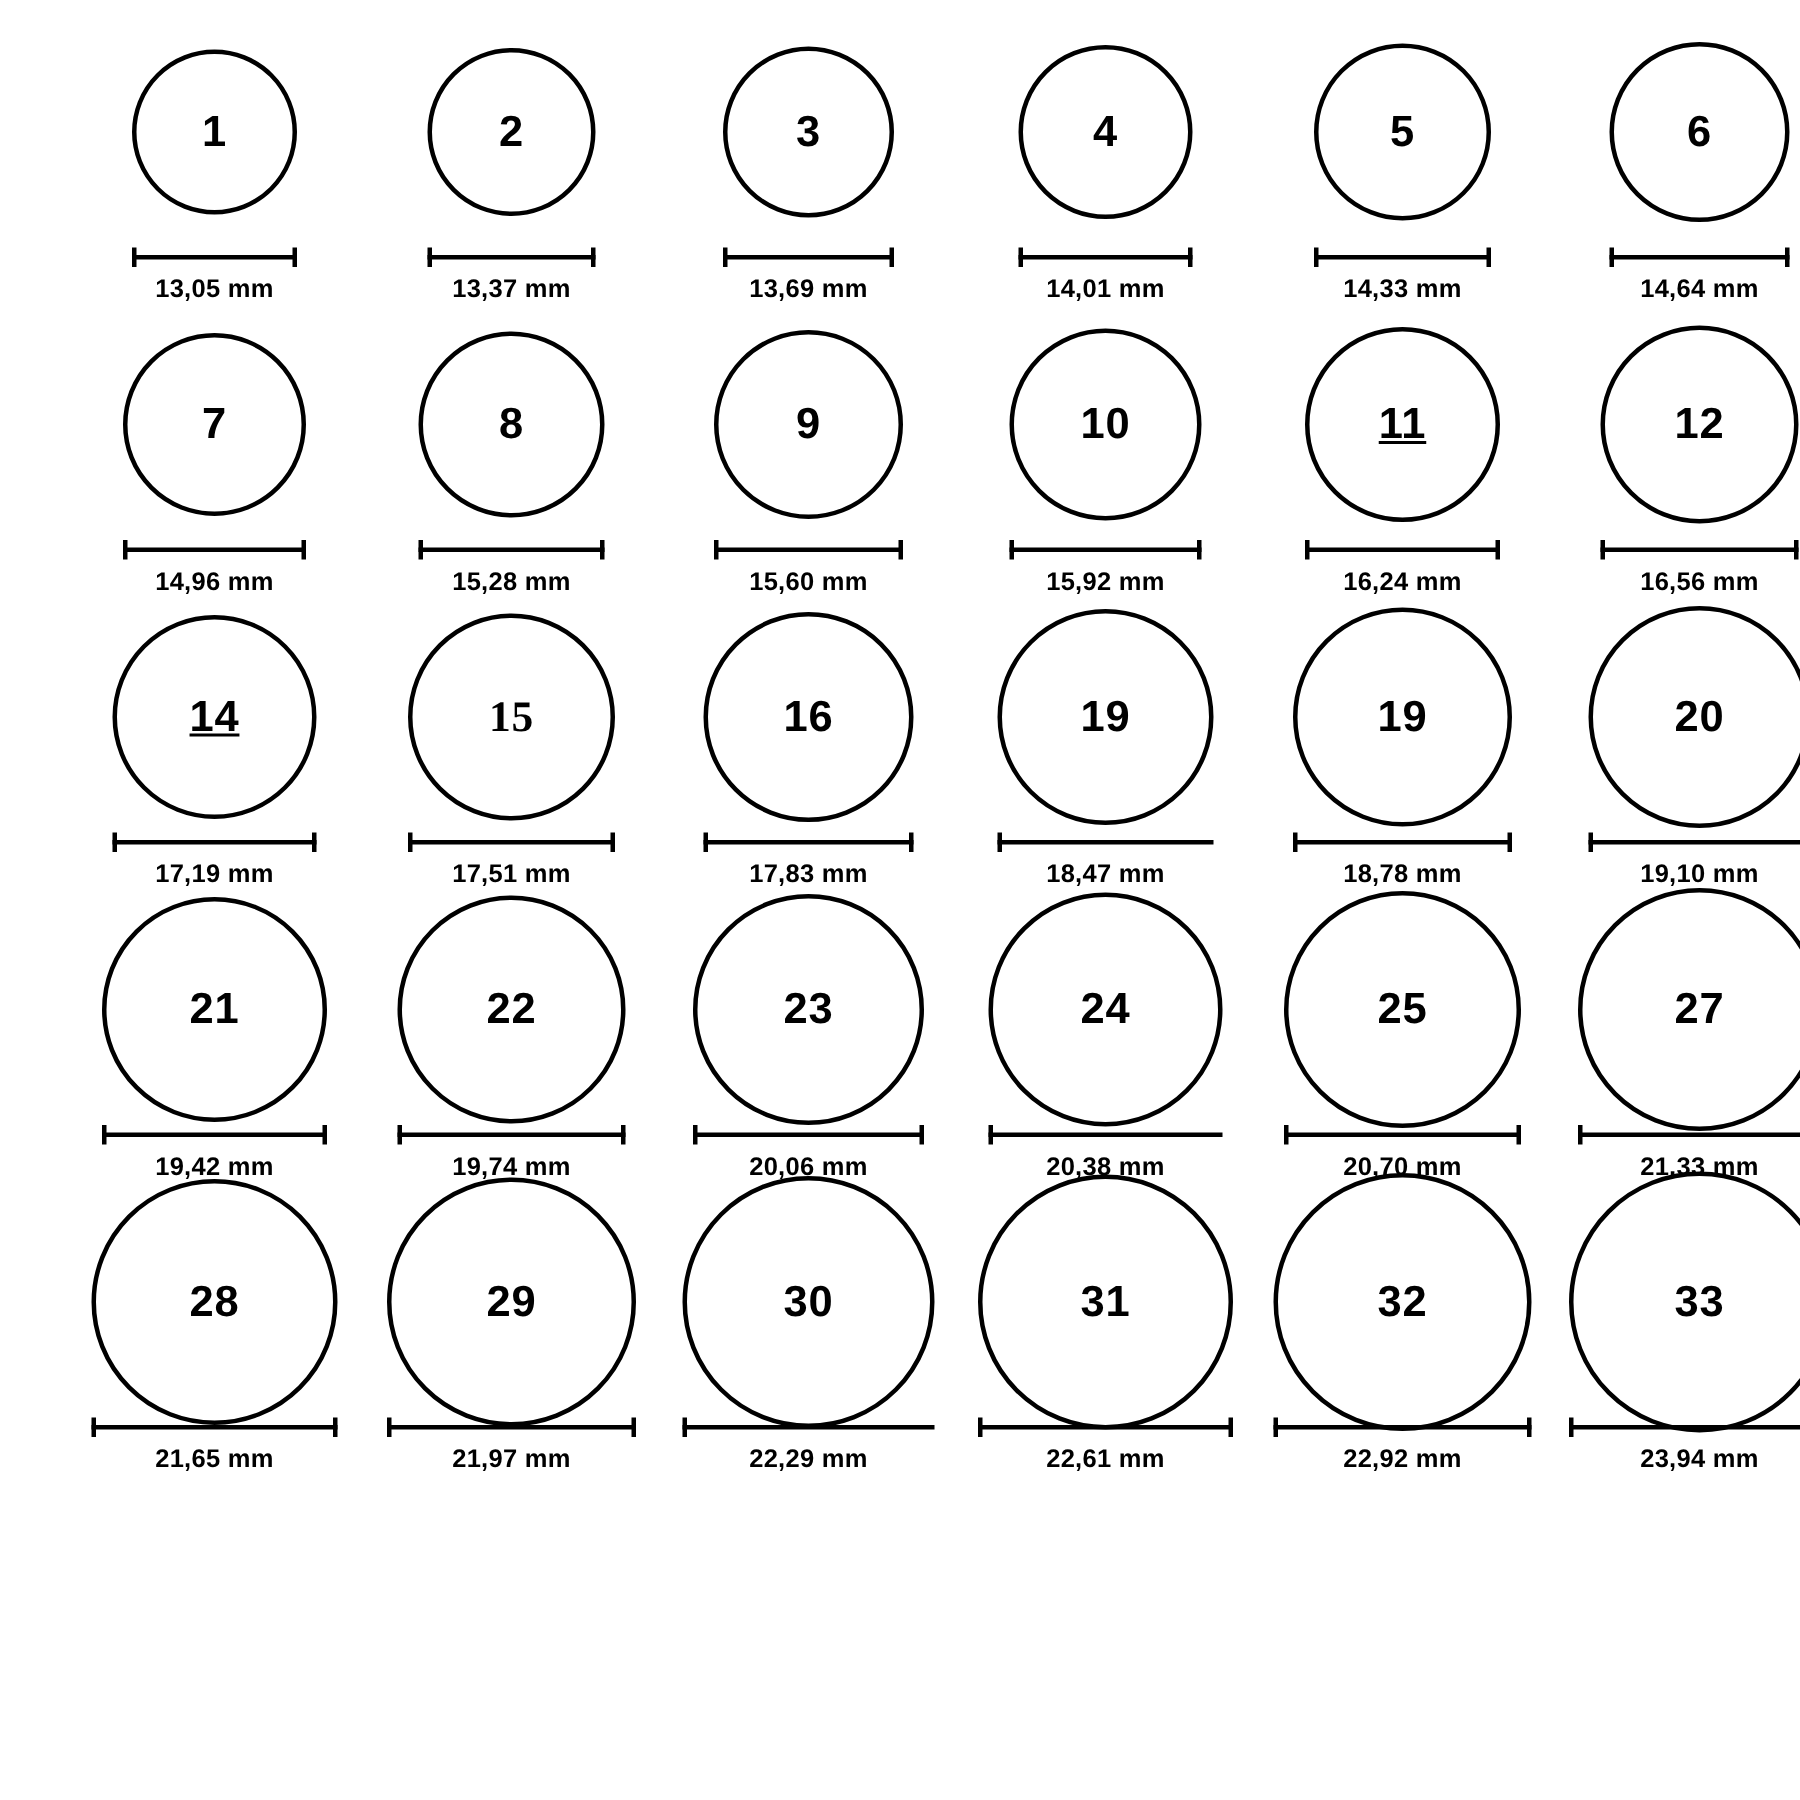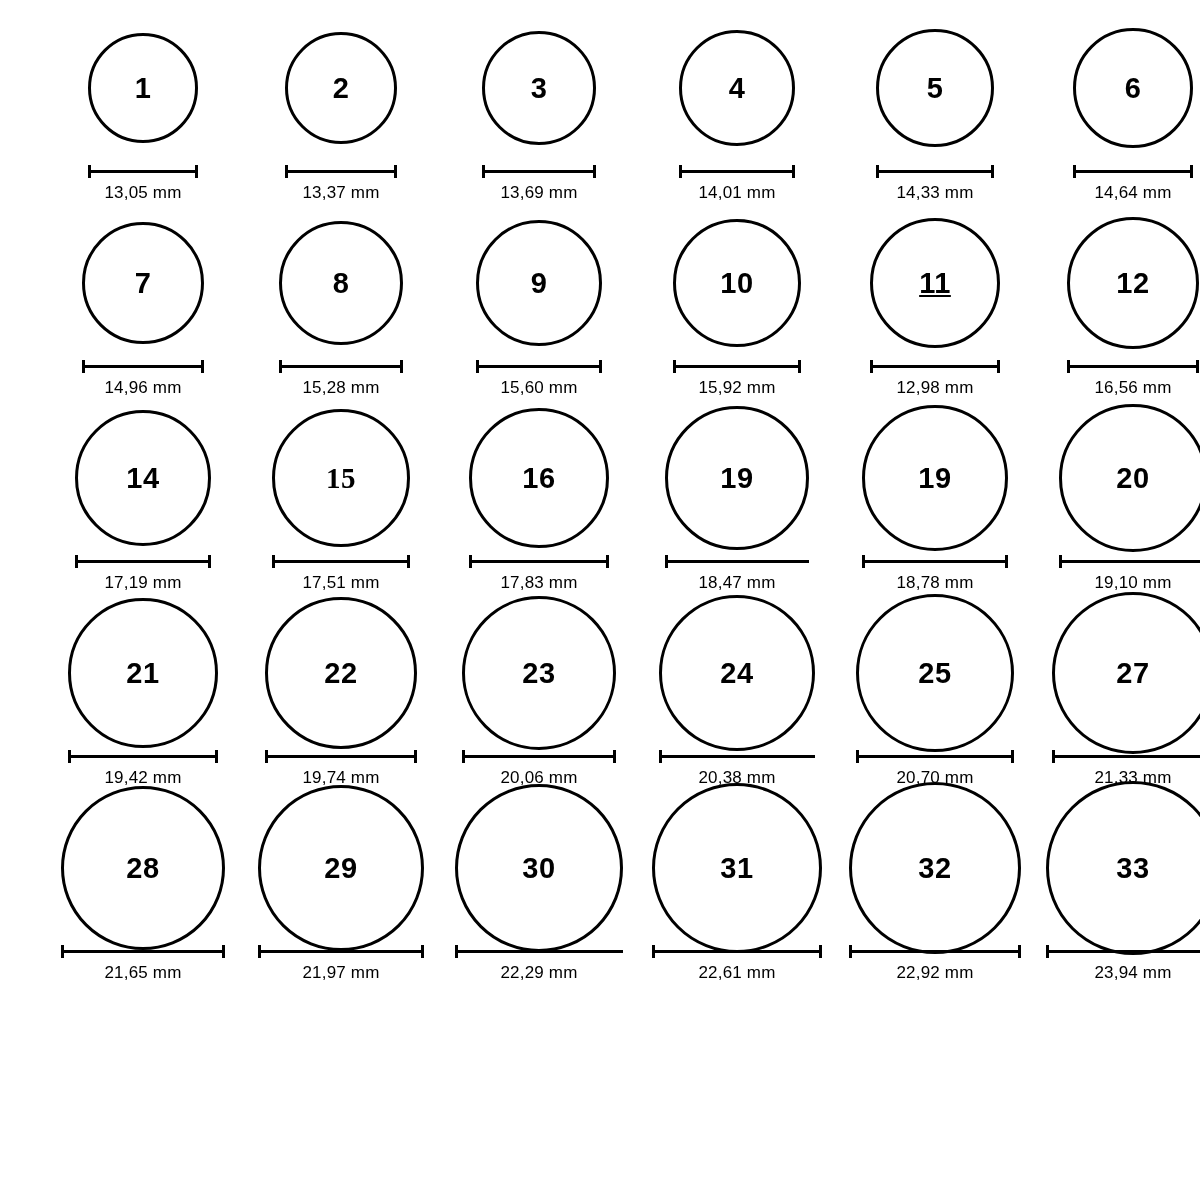--- a/index.html
+++ b/index.html
@@ -84,21 +84,21 @@
     top: 0;
     width: 3px;
     height: 13px;
     background: #000;
   }
   .bar .cap.left { left: 0; }
   .bar .cap.right { right: 0; }
   .mm-label {
     margin-top: 5px;
     font-size: 17px;
-    font-weight: normal;
+    font-weight: bold;
     letter-spacing: 0.2px;
     white-space: nowrap;
     color: #000;
   }
 </style>
 </head>
 <body>
 
 <div id="chart">
   <div class="grid" id="grid">
@@ -258,40 +258,40 @@
             <span class="size-number">11</span>
           </div>
         </div>
         <div class="measure">
           <div class="bar" style="width: 130px;">
             <div class="line"></div>
             <div class="cap left"></div>
             <div class="cap right"></div>
           </div>
         </div>
-        <div class="mm-label">12,98 mm</div>
+        <div class="mm-label">16,24 mm</div>
       </div>
       <div class="cell">
         <div class="circle-wrap">
           <div class="circle" style="width: 132px; height: 132px;">
             <span class="size-number">12</span>
           </div>
         </div>
         <div class="measure">
           <div class="bar" style="width: 132px;">
             <div class="line"></div>
             <div class="cap left"></div>
             <div class="cap right"></div>
           </div>
         </div>
         <div class="mm-label">16,56 mm</div>
       </div>
       <div class="cell">
         <div class="circle-wrap">
-          <div class="circle" style="width: 136px; height: 136px;">
+          <div class="circle" style="width: 136px; height: 136px; text-decoration: underline;">
             <span class="size-number">14</span>
           </div>
         </div>
         <div class="measure">
           <div class="bar" style="width: 136px;">
             <div class="line"></div>
             <div class="cap left"></div>
             <div class="cap right"></div>
           </div>
         </div>

